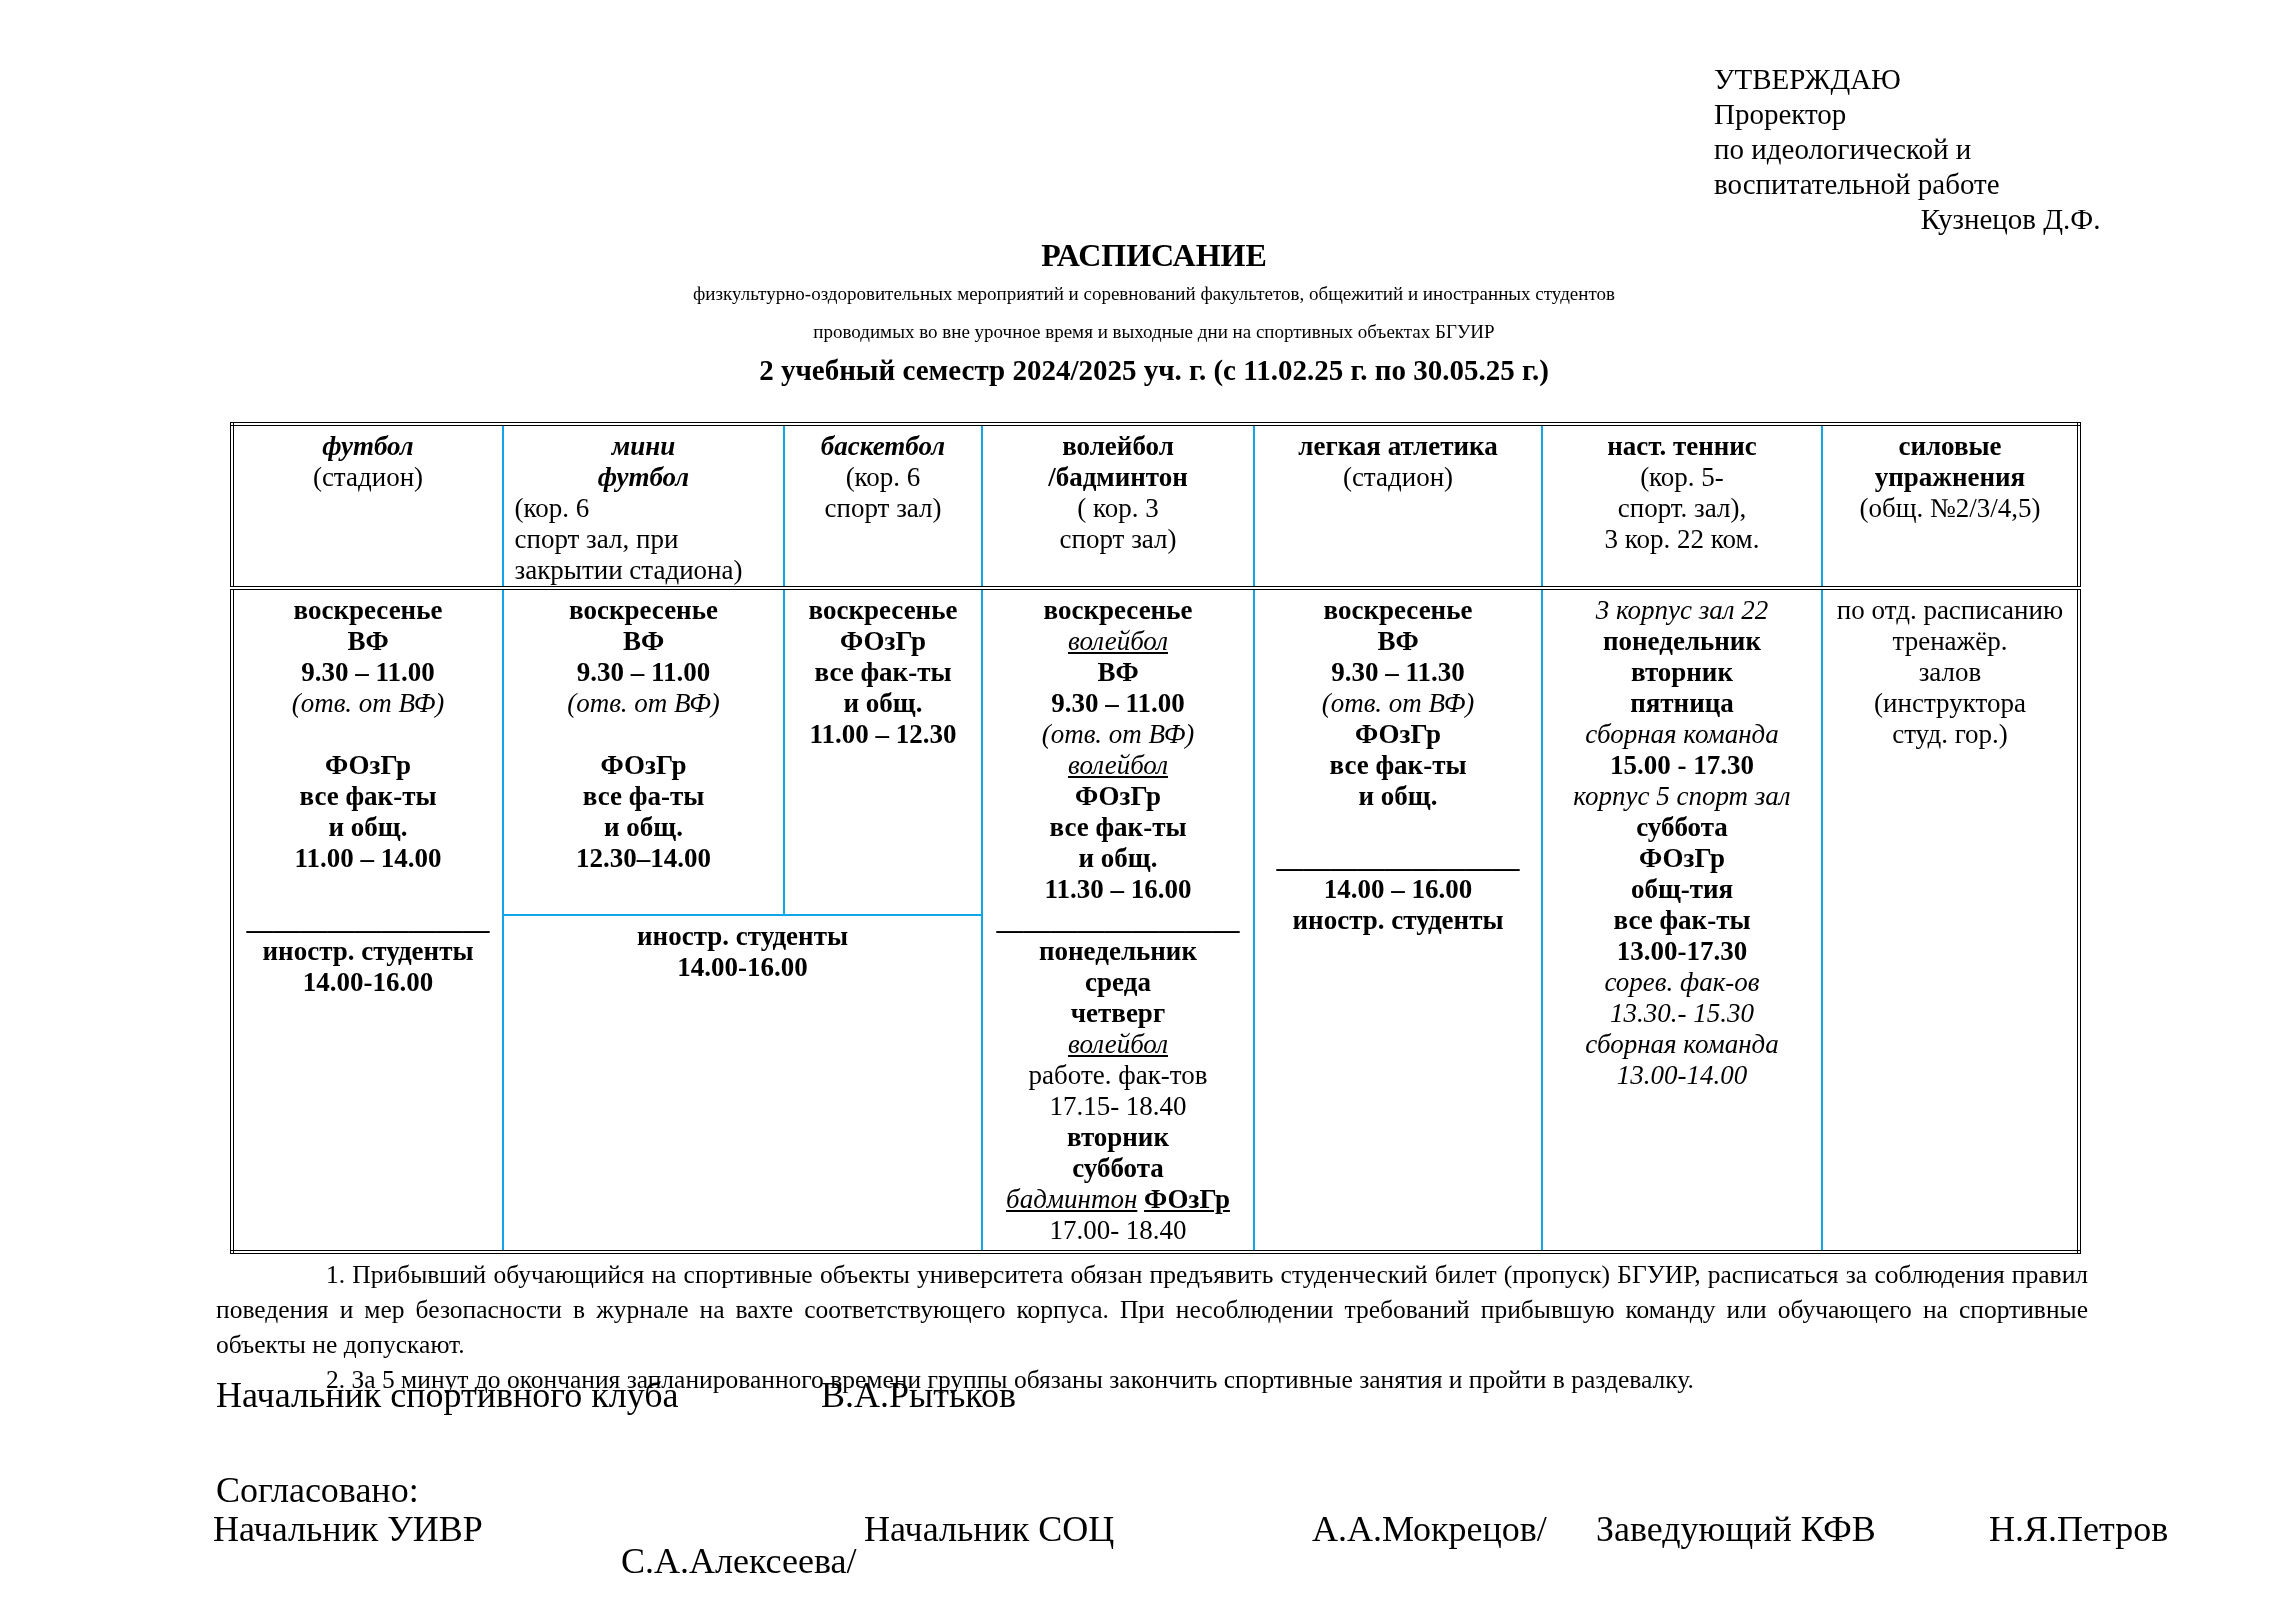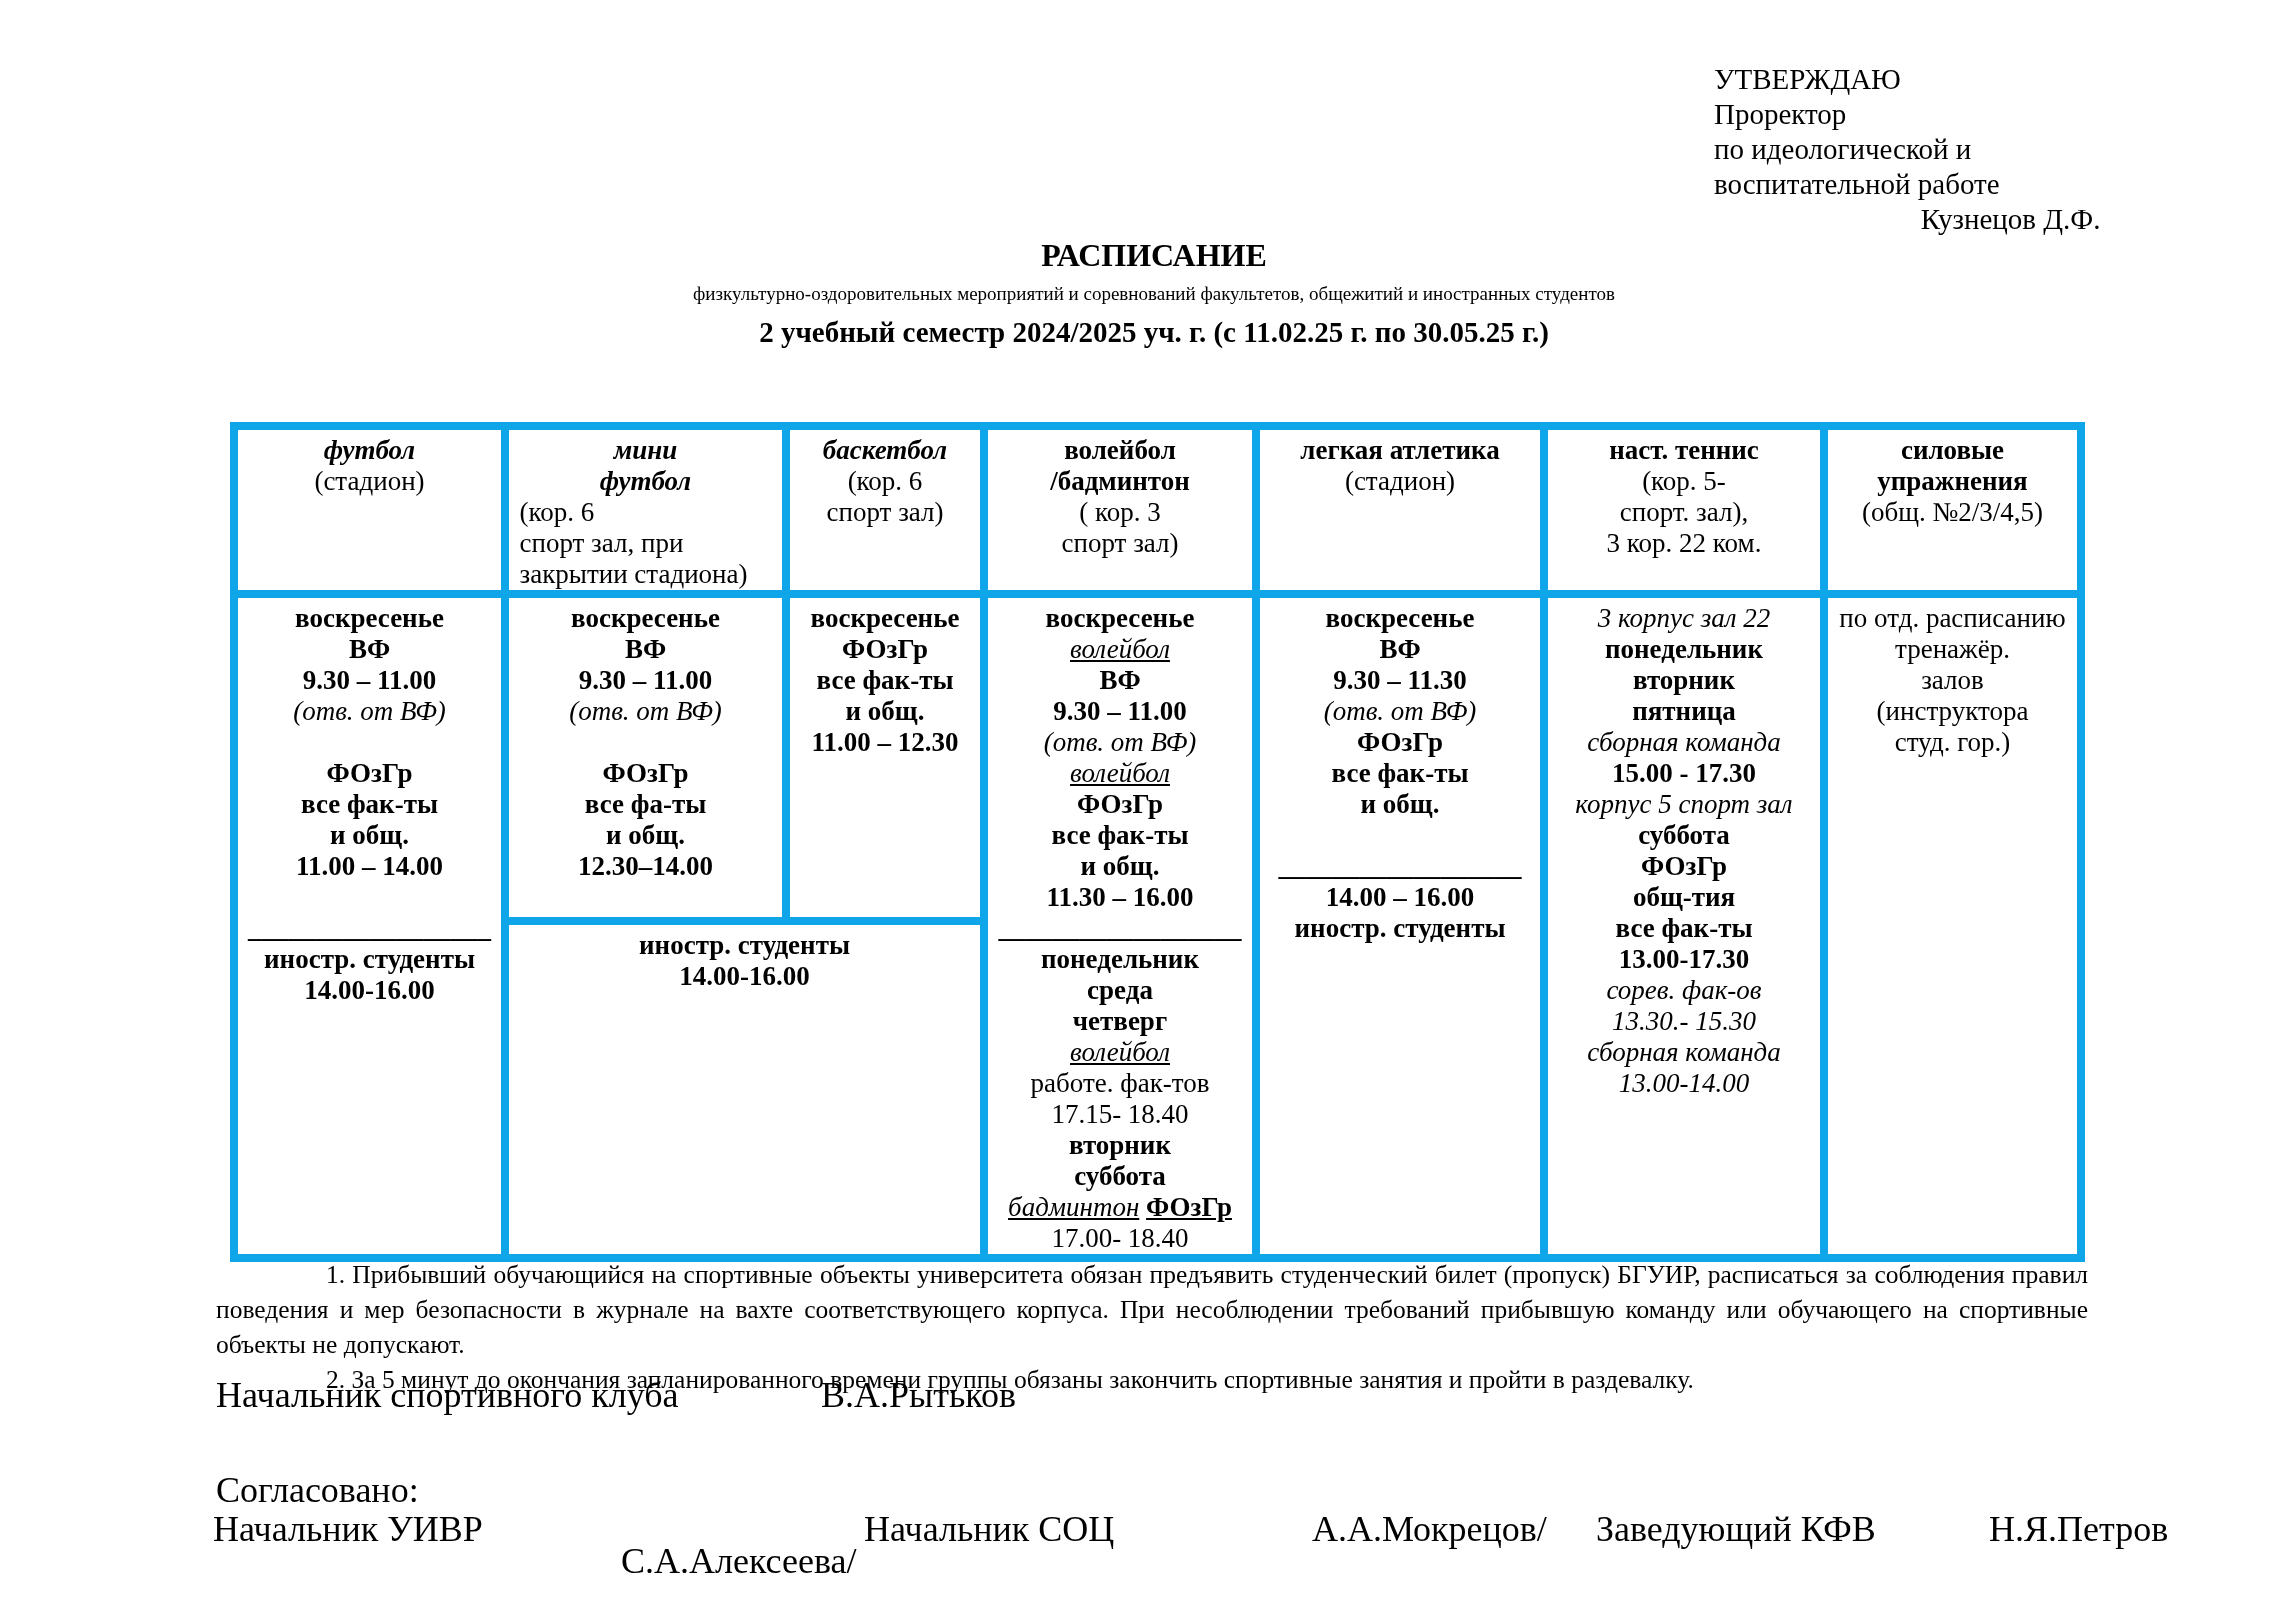--- a/index.html
+++ b/index.html
@@ -33,21 +33,21 @@
     font-size:27px;line-height:31px;
   }
   table.sched col.c1{width:271px}
   table.sched col.c2{width:281px}
   table.sched col.c3{width:198px}
   table.sched col.c4{width:272px}
   table.sched col.c5{width:288px}
   table.sched col.c6{width:280px}
   table.sched col.c7{width:257px}
   table.sched th,table.sched td{
-    border:8px solid #0ea5e9;
+    border:2px solid #0ea5e9;
     vertical-align:top;text-align:center;
     padding:5.2px 1.3px 0 1.3px;
     overflow:hidden;
   }
   table.sched tr.hdr{height:160px;}
   table.sched tr.hdr th{border-bottom:4.6px double #000;font-weight:400;}
   table.sched tr.b1{height:327px;}
   table.sched tr.b2{height:337px;}
   td.vmid{vertical-align:middle;padding-bottom:59px;}
   
@@ -77,20 +77,21 @@
     <div class="ln">УТВЕРЖДАЮ</div>
     <div class="ln">Проректор</div>
     <div class="ln">по идеологической и</div>
     <div class="ln">воспитательной работе</div>
     <div class="ln signer">Кузнецов Д.Ф.</div>
   </div>
 
   <div class="titleblock">
     <div class="h">РАСПИСАНИЕ</div>
     <div class="s">физкультурно-оздоровительных мероприятий  и соревнований факультетов, общежитий и иностранных студентов</div>
+    <div class="s">проводимых во вне урочное время и выходные дни на спортивных объектах БГУИР</div>
     <div class="p">2 учебный семестр 2024/2025 уч. г.  (с 11.02.25 г. по 30.05.25 г.)</div>
   </div>
 
   <table class="sched">
     <colgroup>
       <col class="c1">
         <col class="c2">
         <col class="c3">
         <col class="c4">
       <col class="c5">

